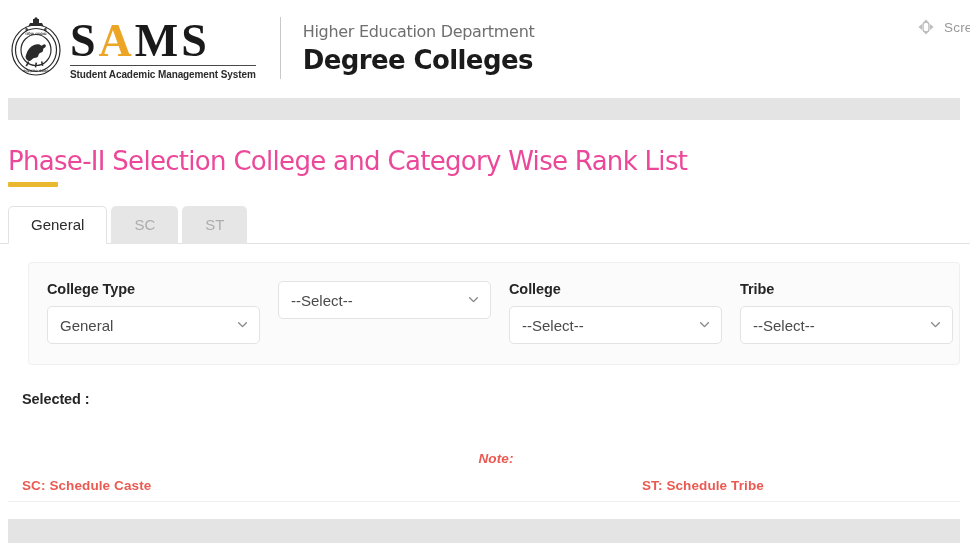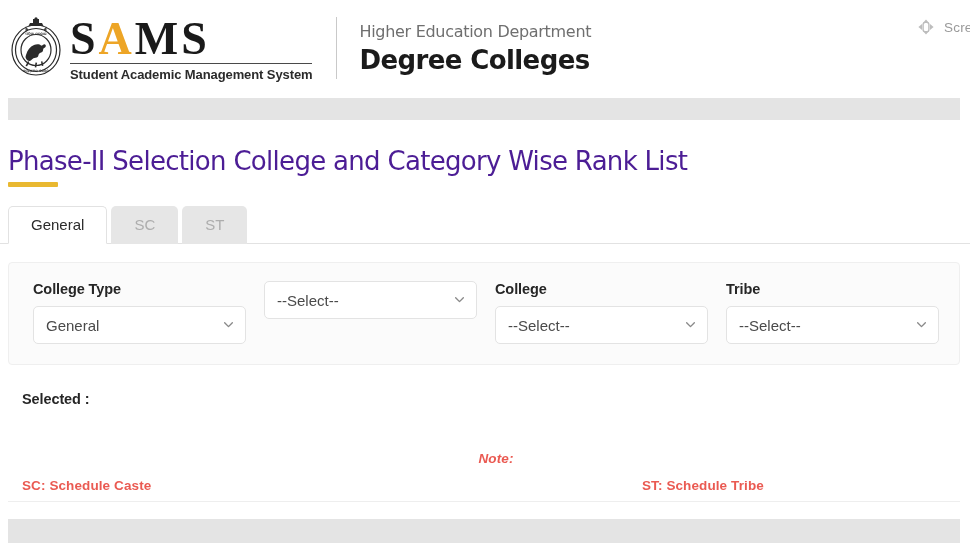--- a/index.html
+++ b/index.html
@@ -65,21 +65,21 @@
     letter-spacing: 3px;
     color: #1a1a1a;
     white-space: nowrap;
   }
   .wordmark-main .amber { color: #eda526; }
   .wordmark-sub {
     margin-top: 2px;
     padding-top: 3px;
     border-top: 1.5px solid #4a4a4a;
     font-family: "Liberation Sans", sans-serif;
-    font-size: 13px;
+    font-size: 10px;
     font-weight: 700;
     letter-spacing: -0.1px;
     color: #2b2b2b;
     white-space: nowrap;
     text-align: center;
   }
 
   .brand-divider {
     width: 1px;
     height: 62px;
@@ -135,21 +135,21 @@
     background: #e4e4e4;
   }
 
   
   .title-wrap { padding: 26px 0 0 8px; }
   .page-title {
     font-family: "DejaVu Sans", sans-serif;
     font-size: 26px;
     font-weight: 400;
     letter-spacing: -0.7px;
-    color: #4c1d95;
+    color: #ec4899;
     white-space: nowrap;
   }
   .title-rule {
     margin-top: 6px;
     width: 50px;
     height: 5px;
     background: #e9b830;
     border-radius: 1px;
   }
 
@@ -177,25 +177,25 @@
   }
   .tab.active {
     background: #ffffff;
     color: #2b2b2b;
     border-color: #e2e2e2;
     border-bottom-color: #ffffff;
   }
 
   
   .filter-panel {
-    margin: 18px 10px 0 8px;
+    margin: 18px 10px 0 28px;
     background: #fbfbfb;
     border: 1px solid #efefef;
     border-radius: 4px;
-    padding: 18px 0 20px 6px;
+    padding: 18px 0 20px 0;
     display: flex;
     align-items: flex-start;
     position: relative;
     min-height: 88px;
   }
   .field {
     padding-left: 18px;
     width: 231px;
     flex: none;
   }

